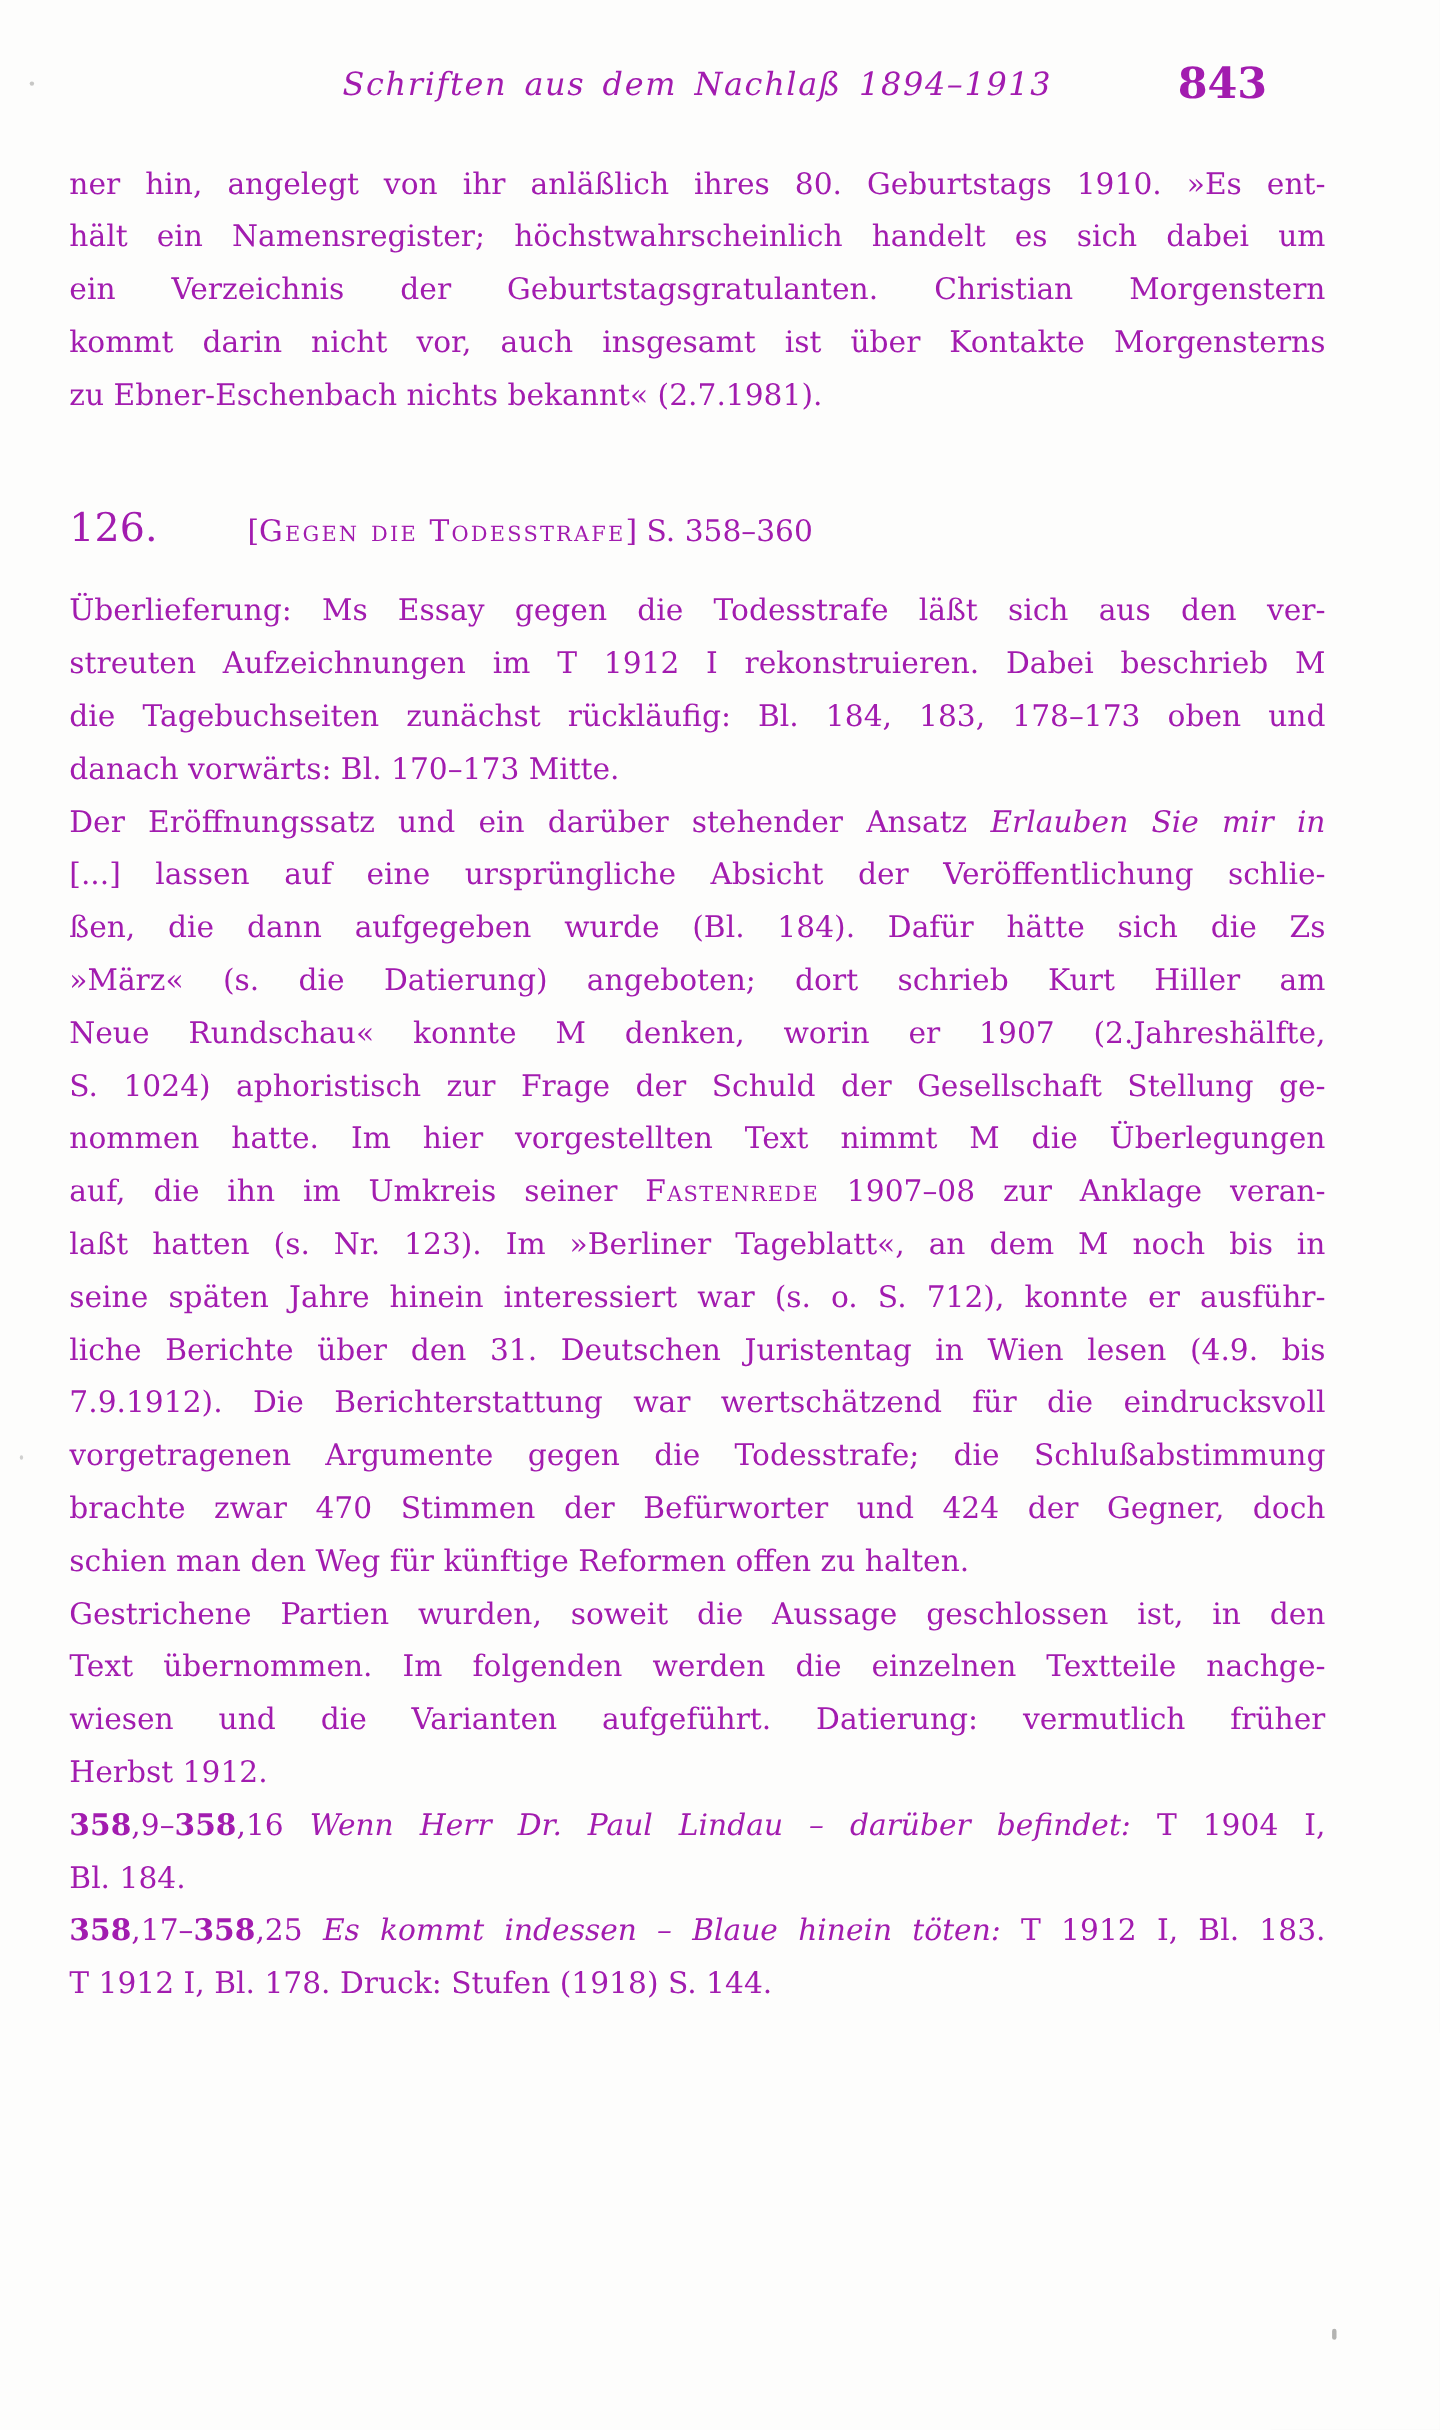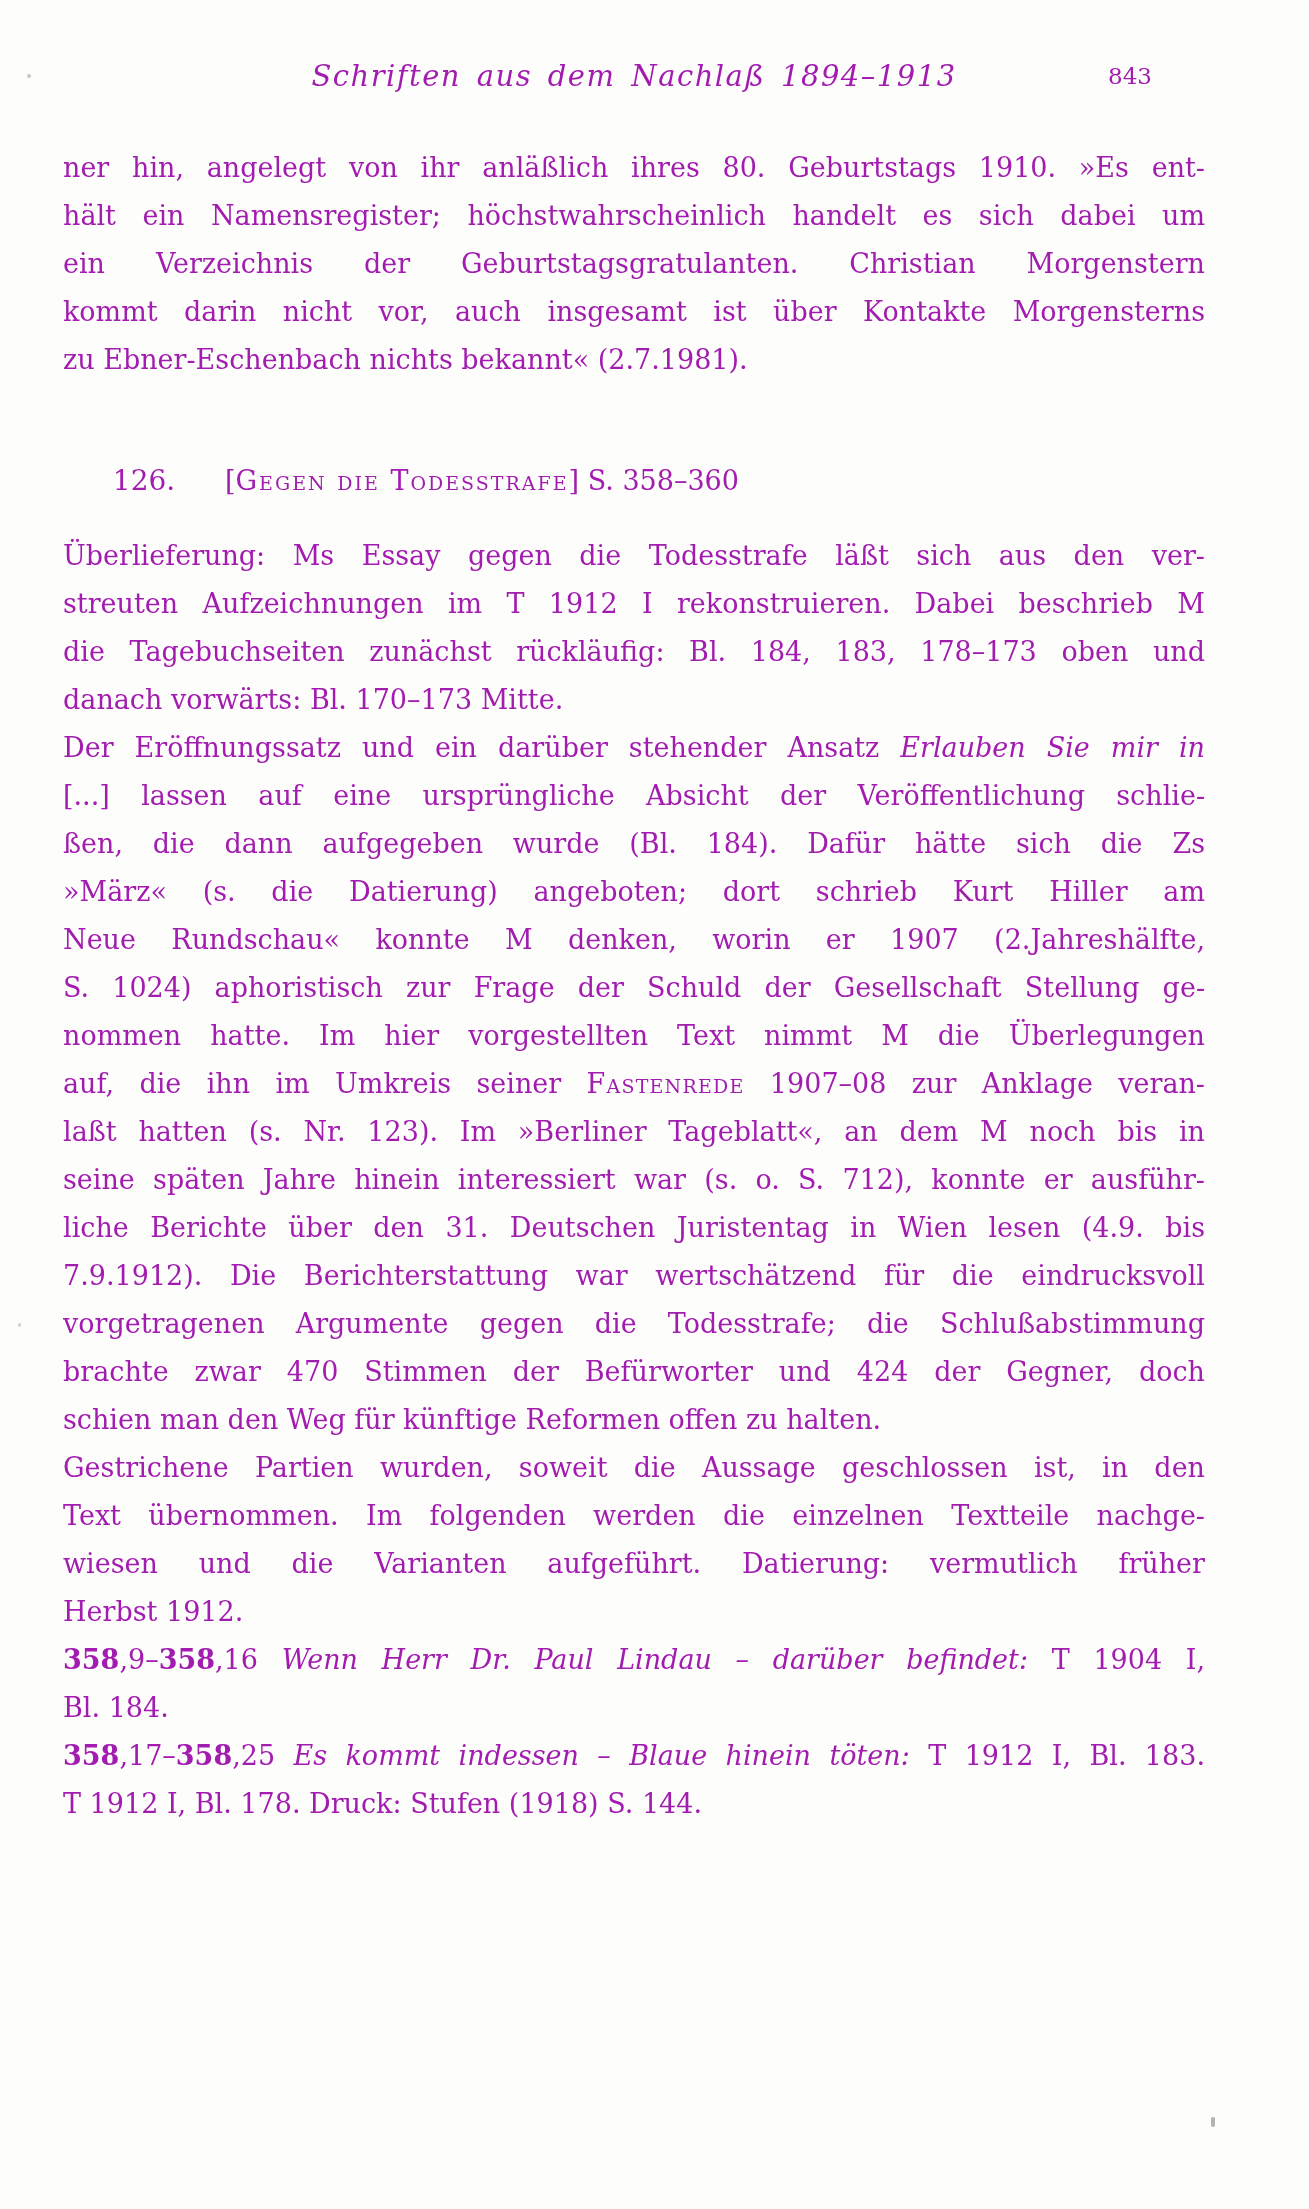--- a/index.html
+++ b/index.html
@@ -35,23 +35,24 @@
     font-style: italic;
     font-size: 29px;
     letter-spacing: 1.5px;
     word-spacing: 5px;
     line-height: 48px;
   }
   .page-number {
     position: absolute;
     top: 0;
     right: 53px;
-    font-size: 23px;
+    font-size: 39px;
     line-height: 48px;
     font-style: normal;
+    font-weight: bold;
   }
   
   .text-block {
     font-size: 27px;
     line-height: 48px;
   }
   .paragraph { margin: 0; }
   .line {
     height: 48px;
     overflow: hidden;
@@ -70,22 +71,21 @@
   .block-heading {
     margin-top: 73px;
     margin-bottom: 27px;
     height: 48px;
     overflow: hidden;
     white-space: nowrap;
   }
   .heading-number {
     display: inline-block;
     width: 162px;
-    font-size: 28px;
-    text-align: center;
+    font-size: 36px;
   }
   .heading-label { font-size: 27px; }
   .heading-label .run-sc { letter-spacing: 2px; }
   
   .speck {
     position: absolute;
     background: #9a9a98;
     border-radius: 50%;
   }
   .speck.s1 { left: 27px;  top: 74px;   width: 4px; height: 4px; opacity: .55; }

